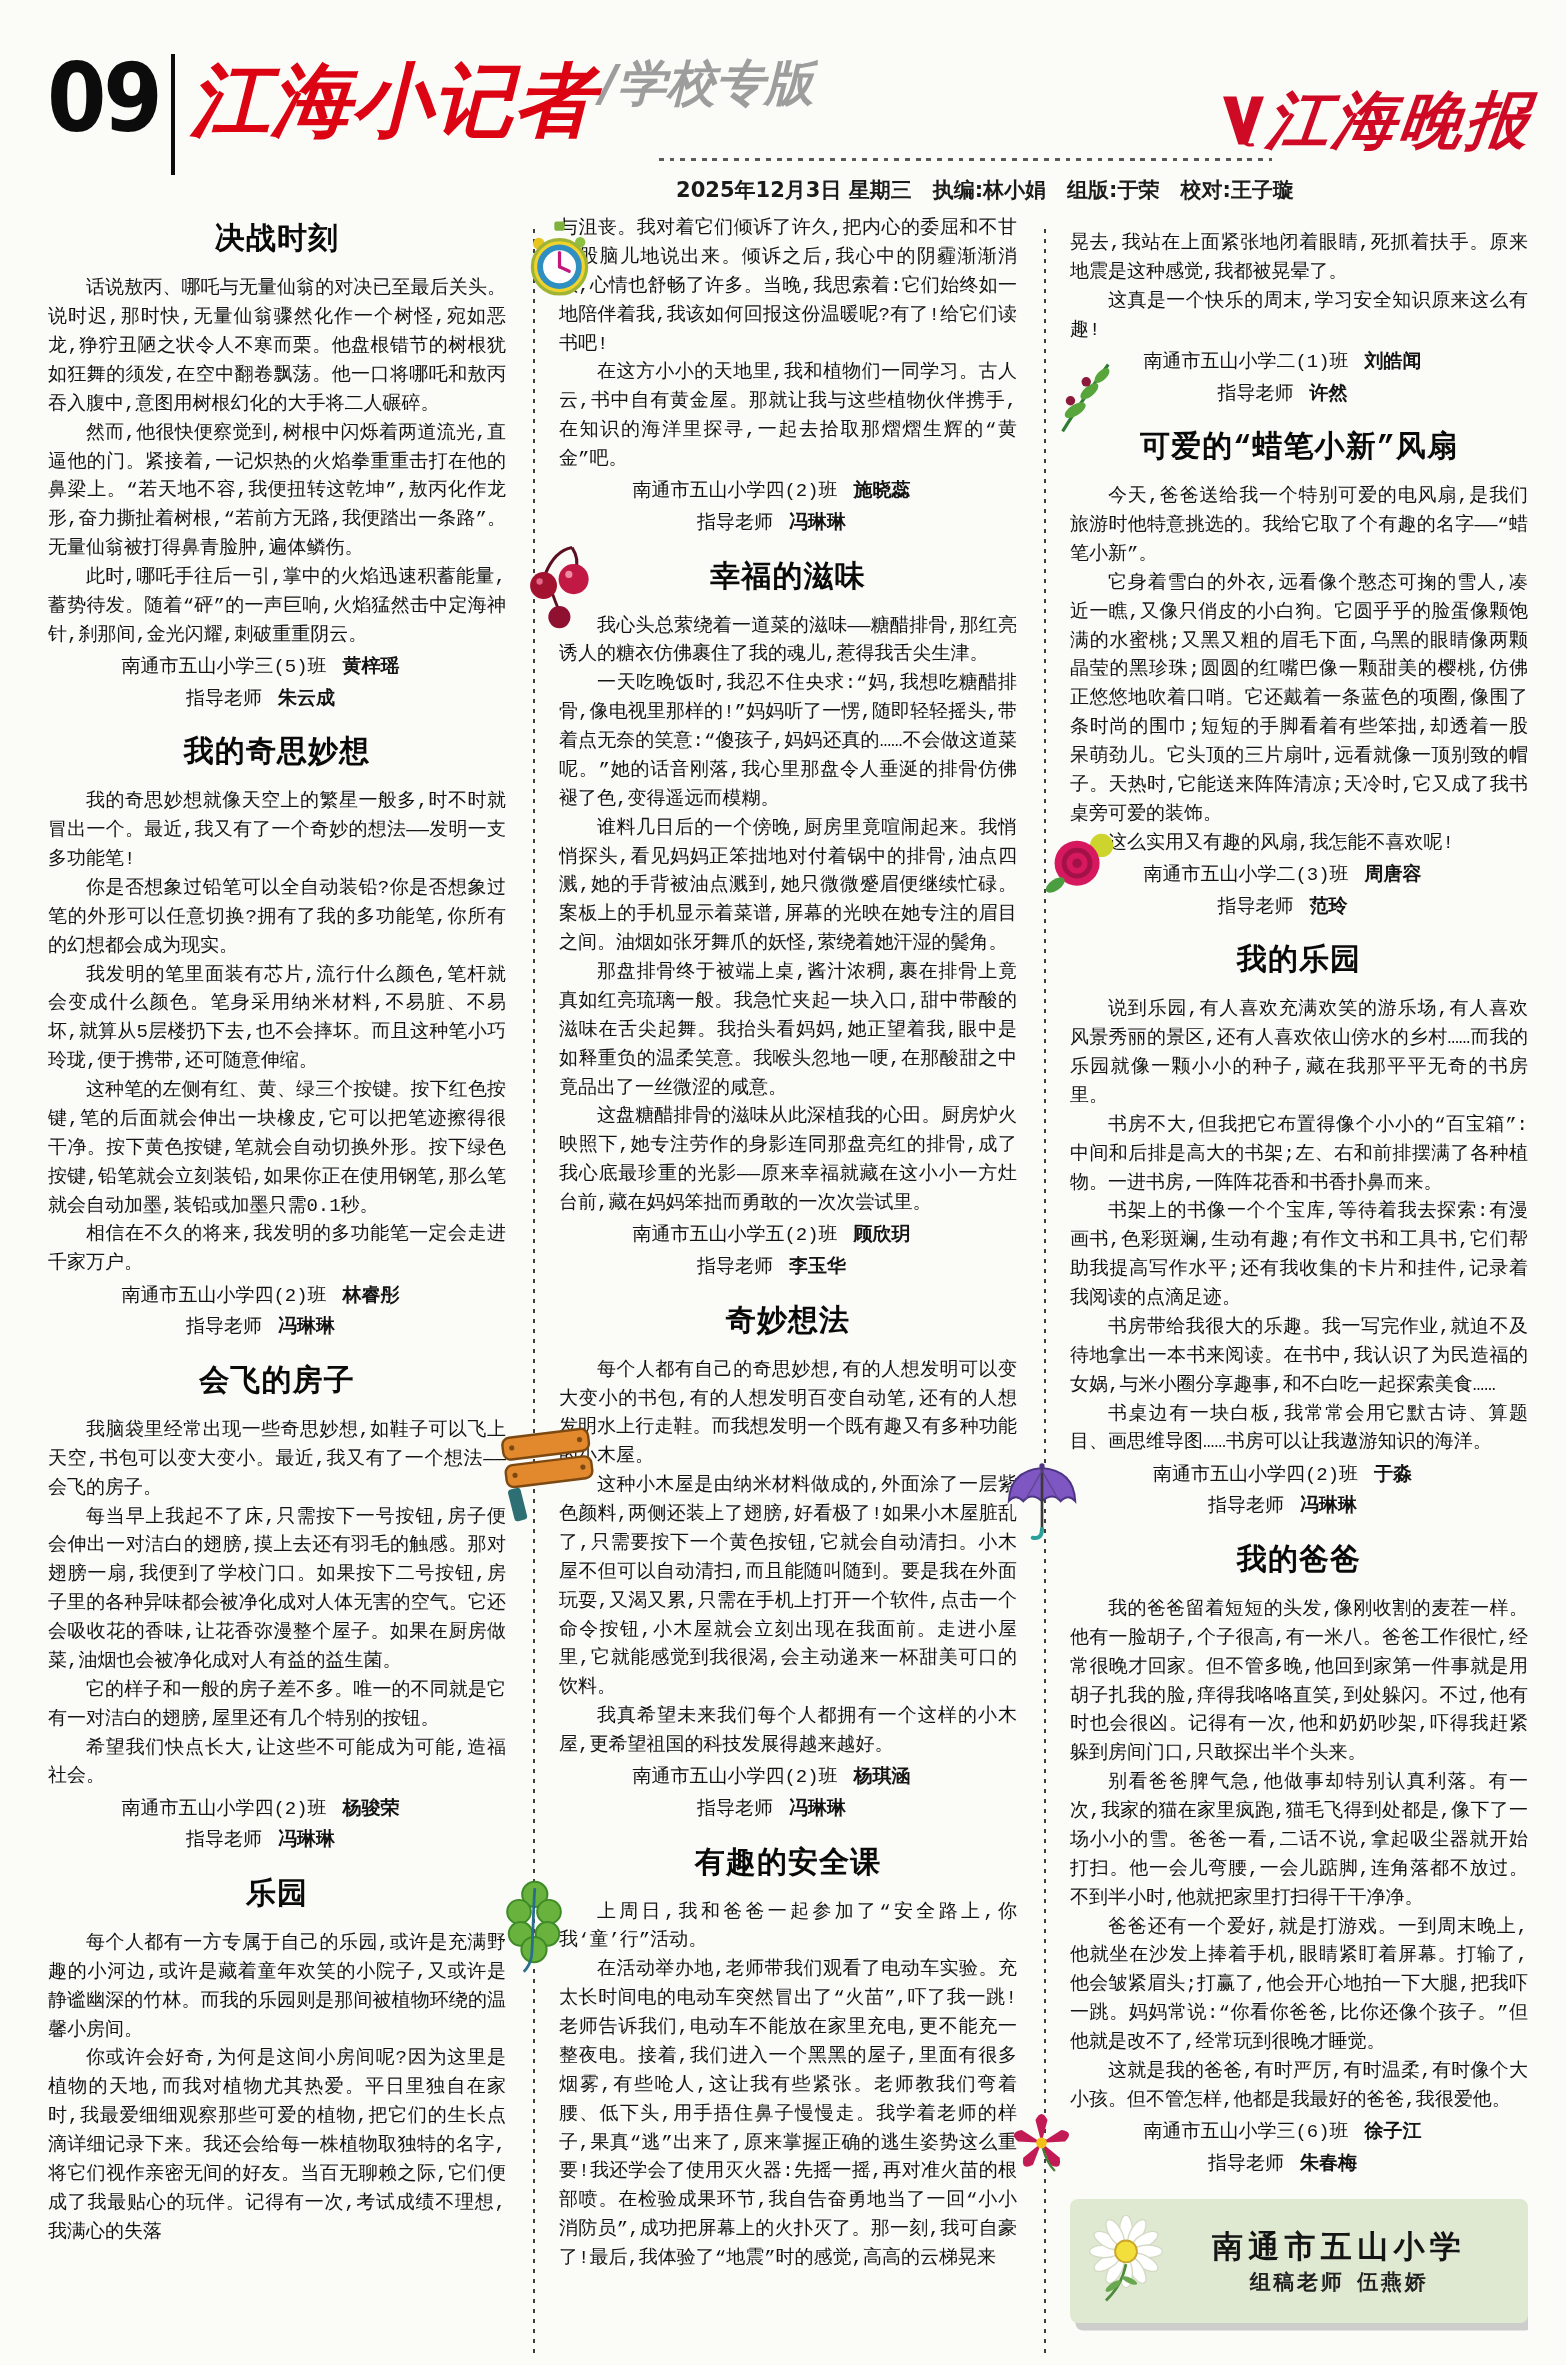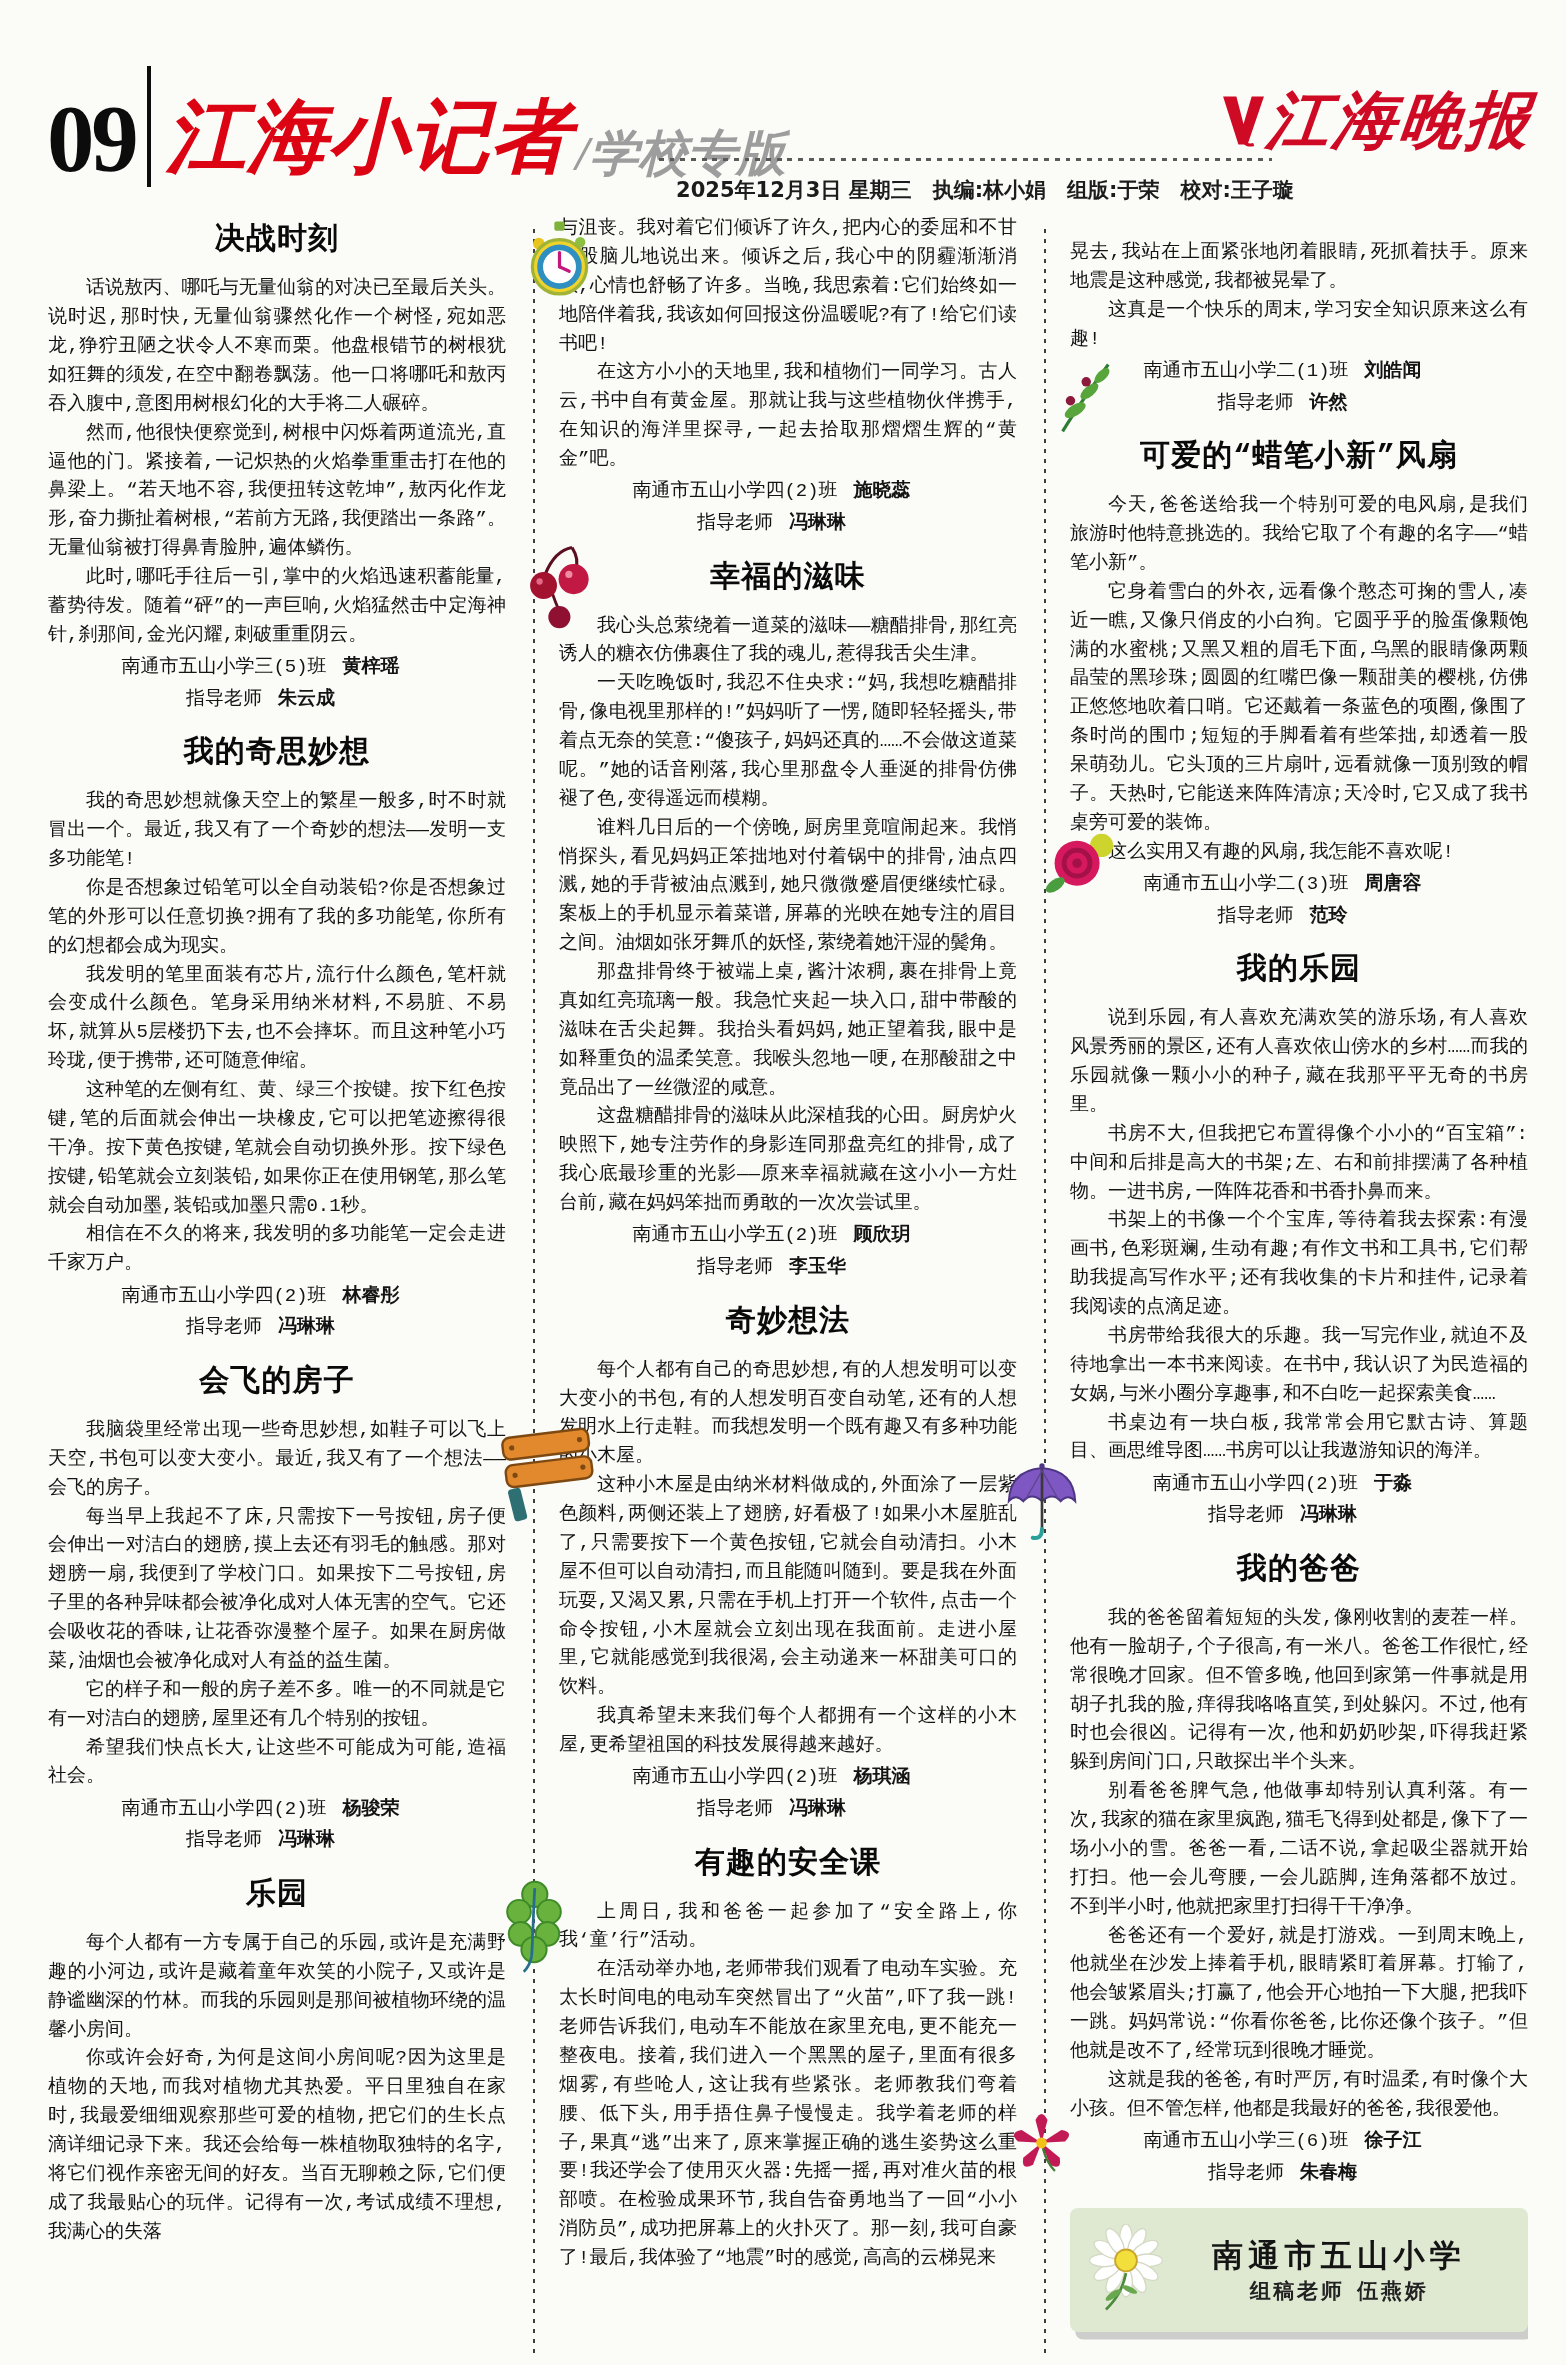--- a/index.html
+++ b/index.html
@@ -4,21 +4,21 @@
 <style>
   * { box-sizing: border-box; }
   html, body { margin: 0; padding: 0; }
   body {
     width: 1567px; height: 2366px; position: relative;
     background: #fbfbf8; color: #121212;
     font-family: "DejaVu Sans", "Liberation Sans", sans-serif;
     overflow: hidden;
   }
   
-  .header { position: absolute; left: 47px; top: 63px; display: flex; align-items: flex-end; font-family: Liberation Serif, serif; }
+  .header { position: absolute; left: 47px; top: 51px; display: flex; align-items: flex-start; }
   .pageno { font-size: 95px; font-weight: 900; letter-spacing: -3.2px; line-height: 1; color: #0c0c0c; font-stretch: condensed; }
   .hdr-bar { width: 3.7px; height: 121px; background: #0c0c0c; margin: 3.2px 15px 0 11.7px; }
   .section-title { font-size: 80px; font-weight: 900; font-style: italic; line-height: 1.25; color: #dc0413; letter-spacing: 1.1px; }
   .section-sub { font-size: 49px; font-weight: 800; font-style: italic; color: #9d9d9d; margin-left: 4.3px; }
   .hdr-rule { position: absolute; left: 659px; top: 158px; width: 613px; height: 3.2px;
     background-image: repeating-linear-gradient(to right, #5a5a5a 0 4.8px, transparent 4.8px 10.7px); }
   .dateline { position: absolute; left: 668px; top: 176px; width: 634px; text-align: center;
     font-size: 21px; font-weight: 700; color: #1c1c1c; }
   .masthead { position: absolute; right: 35px; top: 78px; display: flex; align-items: center; }
   .masthead-text { font-family: "DejaVu Serif", "Liberation Serif", serif; font-style: italic; font-weight: 900;
@@ -142,21 +142,21 @@
       </section>
 
       <section class="article">
         <h2 class="atitle">有趣的安全课</h2>
         <p>上周日,我和爸爸一起参加了“安全路上,你我‘童’行”活动。</p>
         <p>在活动举办地,老师带我们观看了电动车实验。充太长时间电的电动车突然冒出了“火苗”,吓了我一跳!老师告诉我们,电动车不能放在家里充电,更不能充一整夜电。接着,我们进入一个黑黑的屋子,里面有很多烟雾,有些呛人,这让我有些紧张。老师教我们弯着腰、低下头,用手捂住鼻子慢慢走。我学着老师的样子,果真“逃”出来了,原来掌握正确的逃生姿势这么重要!我还学会了使用灭火器:先摇一摇,再对准火苗的根部喷。在检验成果环节,我自告奋勇地当了一回“小小消防员”,成功把屏幕上的火扑灭了。那一刻,我可自豪了!最后,我体验了“地震”时的感觉,高高的云梯晃来</p>
       </section>
     </div>
 
     <div class="col">
-      <section class="article" style="margin-top:24px">
+      <section class="article" style="margin-top:15px">
         <p class="cont">晃去,我站在上面紧张地闭着眼睛,死抓着扶手。原来地震是这种感觉,我都被晃晕了。</p>
         <p>这真是一个快乐的周末,学习安全知识原来这么有趣!</p>
         <div class="byline"><span>南通市五山小学二(1)班</span><b>刘皓闻</b></div>
         <div class="byline"><span>指导老师</span><b>许然</b></div>
       </section>
 
       <section class="article">
         <h2 class="atitle">可爱的“蜡笔小新”风扇</h2>
         <p>今天,爸爸送给我一个特别可爱的电风扇,是我们旅游时他特意挑选的。我给它取了个有趣的名字——“蜡笔小新”。</p>
         <p>它身着雪白的外衣,远看像个憨态可掬的雪人,凑近一瞧,又像只俏皮的小白狗。它圆乎乎的脸蛋像颗饱满的水蜜桃;又黑又粗的眉毛下面,乌黑的眼睛像两颗晶莹的黑珍珠;圆圆的红嘴巴像一颗甜美的樱桃,仿佛正悠悠地吹着口哨。它还戴着一条蓝色的项圈,像围了条时尚的围巾;短短的手脚看着有些笨拙,却透着一股呆萌劲儿。它头顶的三片扇叶,远看就像一顶别致的帽子。天热时,它能送来阵阵清凉;天冷时,它又成了我书桌旁可爱的装饰。</p>

